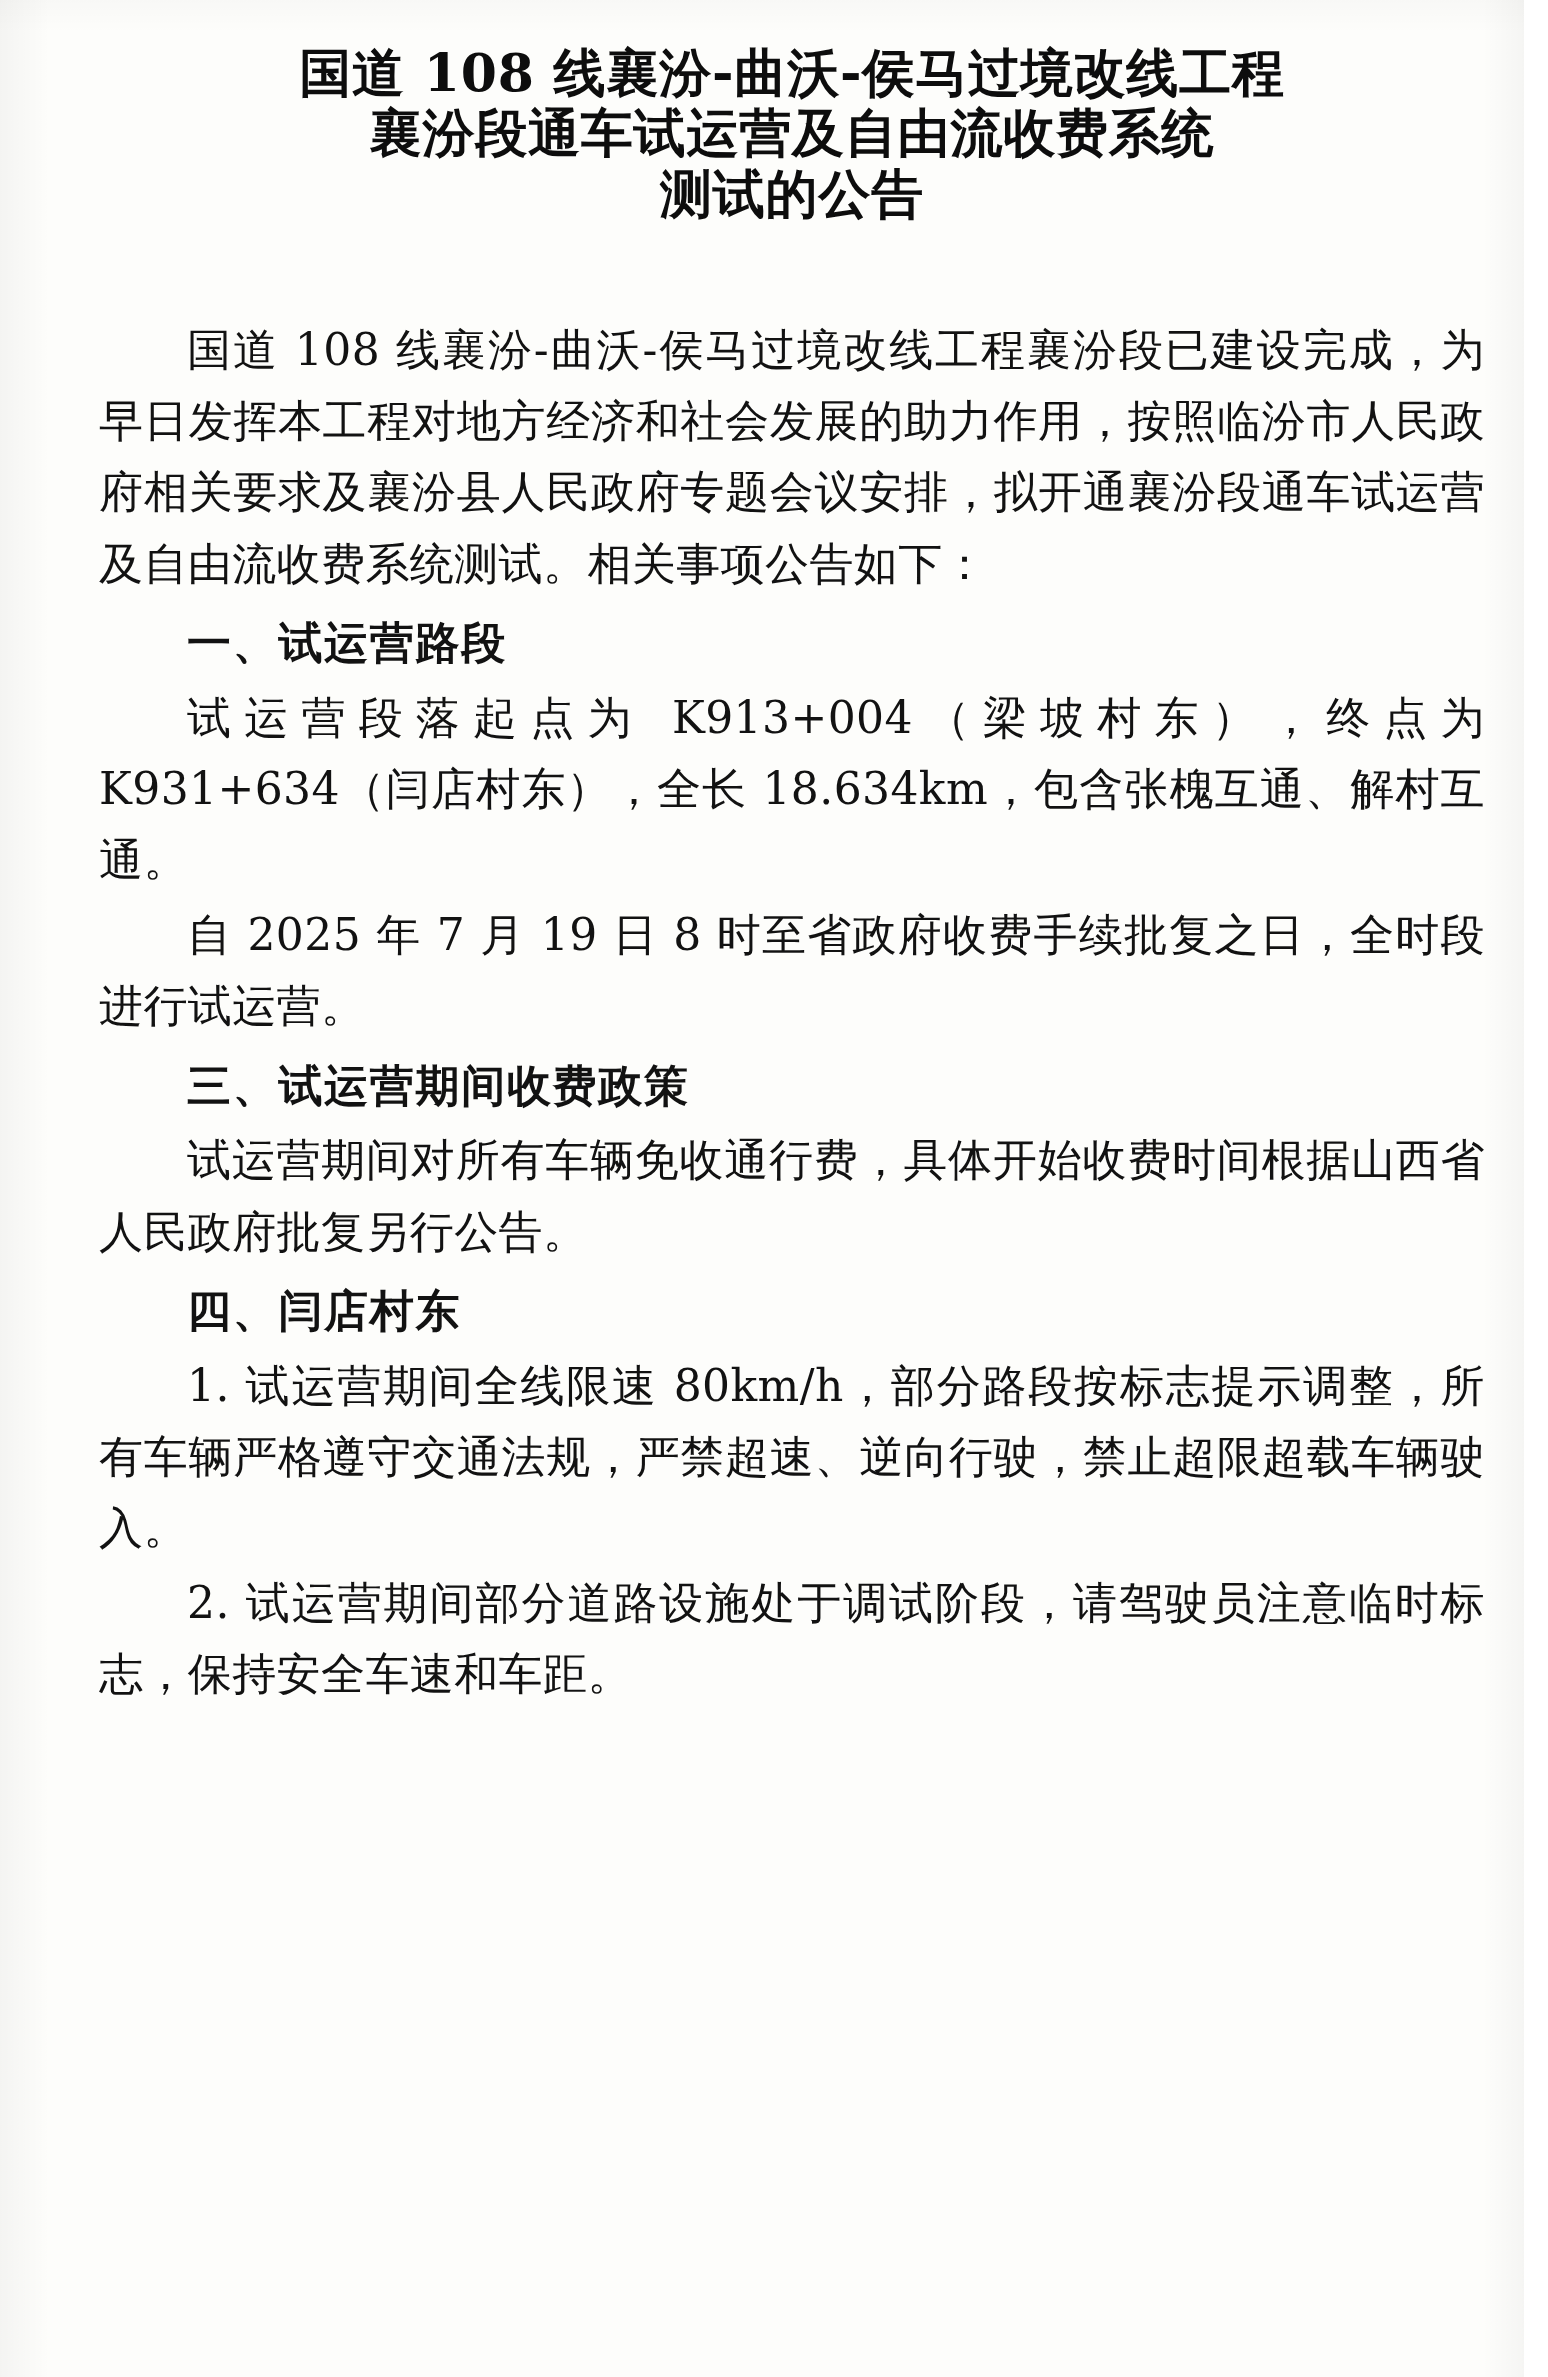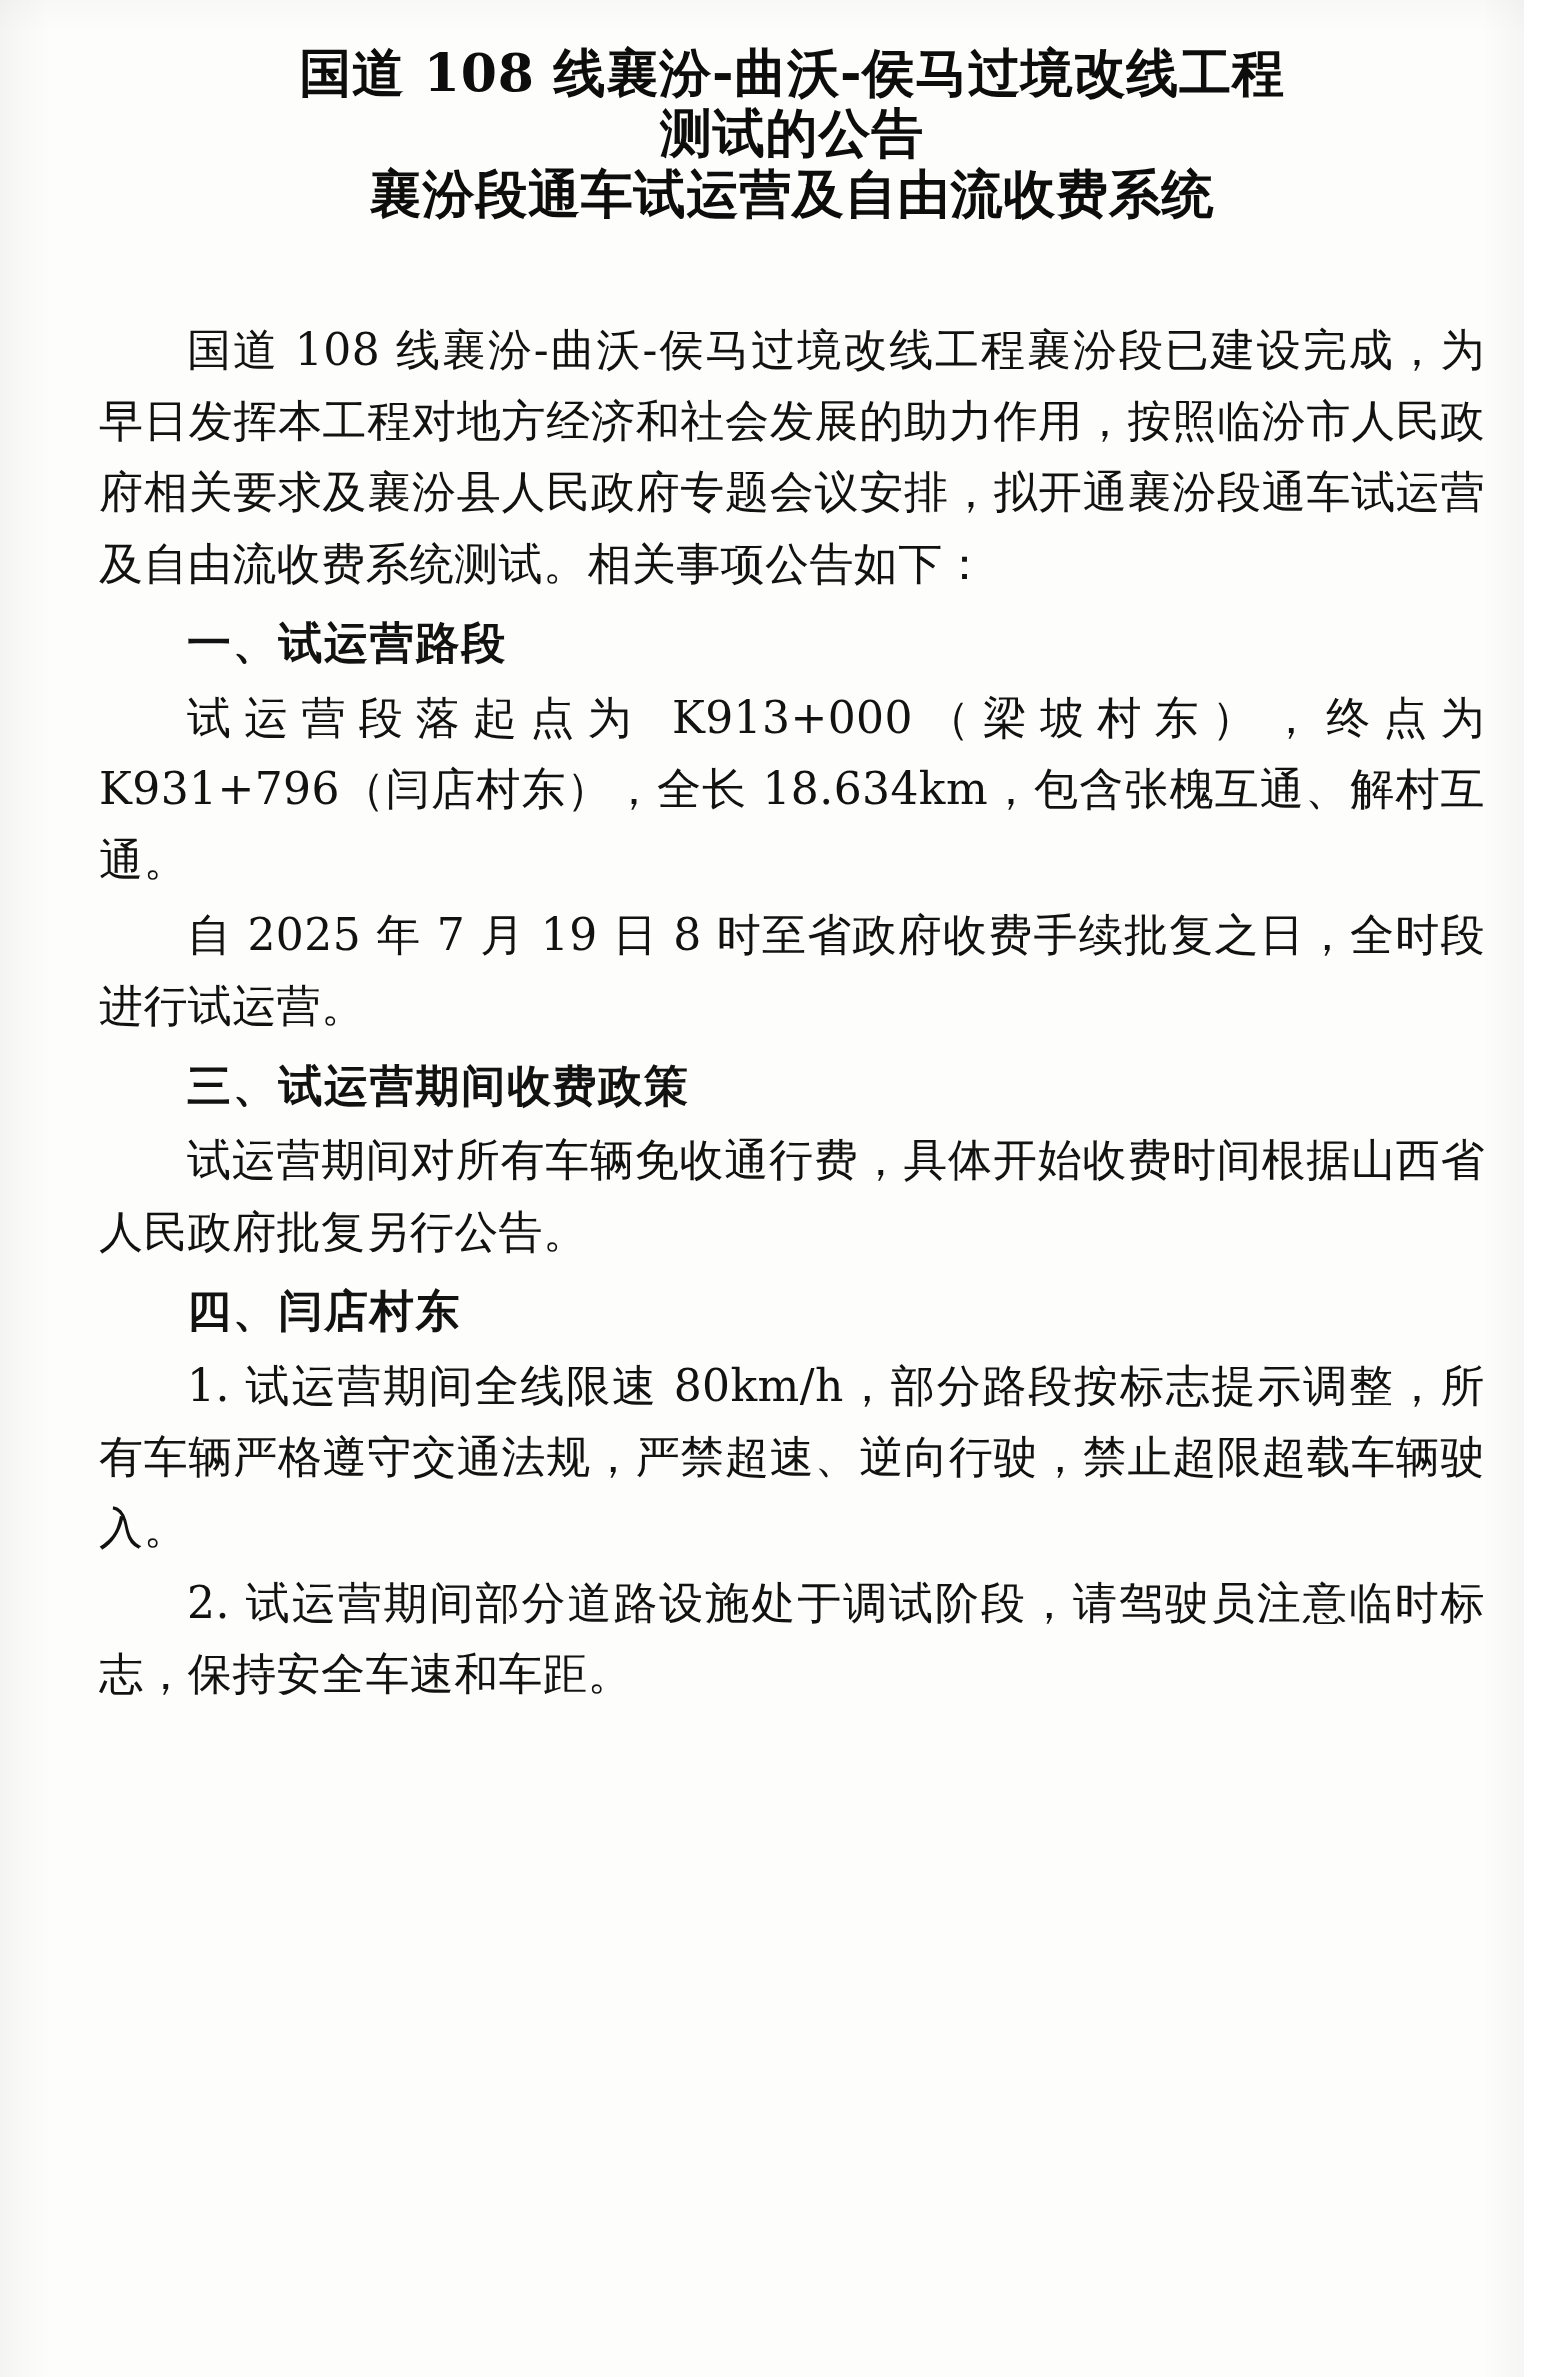--- a/index.html
+++ b/index.html
@@ -80,30 +80,30 @@
 </head>
 <body>
 
 <div class="page">
   <div class="paper-texture"></div>
 
   <div class="content">
 
     <div class="doc-title">
       <span class="line">国道 108 线襄汾-曲沃-侯马过境改线工程</span>
+      <span class="line">襄汾段通车试运营及自由流收费系统</span>
       <span class="line">测试的公告</span>
-      <span class="line">襄汾段通车试运营及自由流收费系统</span>
     </div>
 
     <div class="body-block">
 
       <p class="para">国道 108 线襄汾-曲沃-侯马过境改线工程襄汾段已建设完成，为早日发挥本工程对地方经济和社会发展的助力作用，按照临汾市人民政府相关要求及襄汾县人民政府专题会议安排，拟开通襄汾段通车试运营及自由流收费系统测试。相关事项公告如下：</p>
 
       <p class="heading">一、试运营路段</p>
-      <p class="para">试运营段落起点为 K913+000（梁坡村东），终点为 K931+796（闫店村东），全长 18.634km，包含张槐互通、解村互通。</p>
+      <p class="para">试运营段落起点为 K913+004（梁坡村东），终点为 K931+634（闫店村东），全长 18.634km，包含张槐互通、解村互通。</p>
 
       <p class="para">自 2025 年 7 月 19 日 8 时至省政府收费手续批复之日，全时段进行试运营。</p>
 
       <p class="heading">三、试运营期间收费政策</p>
       <p class="para">试运营期间对所有车辆免收通行费，具体开始收费时间根据山西省人民政府批复另行公告。</p>
 
       <p class="heading">四、闫店村东</p>
       <p class="para">1. 试运营期间全线限速 80km/h，部分路段按标志提示调整，所有车辆严格遵守交通法规，严禁超速、逆向行驶，禁止超限超载车辆驶入。</p>
       <p class="para">2. 试运营期间部分道路设施处于调试阶段，请驾驶员注意临时标志，保持安全车速和车距。</p>
 

